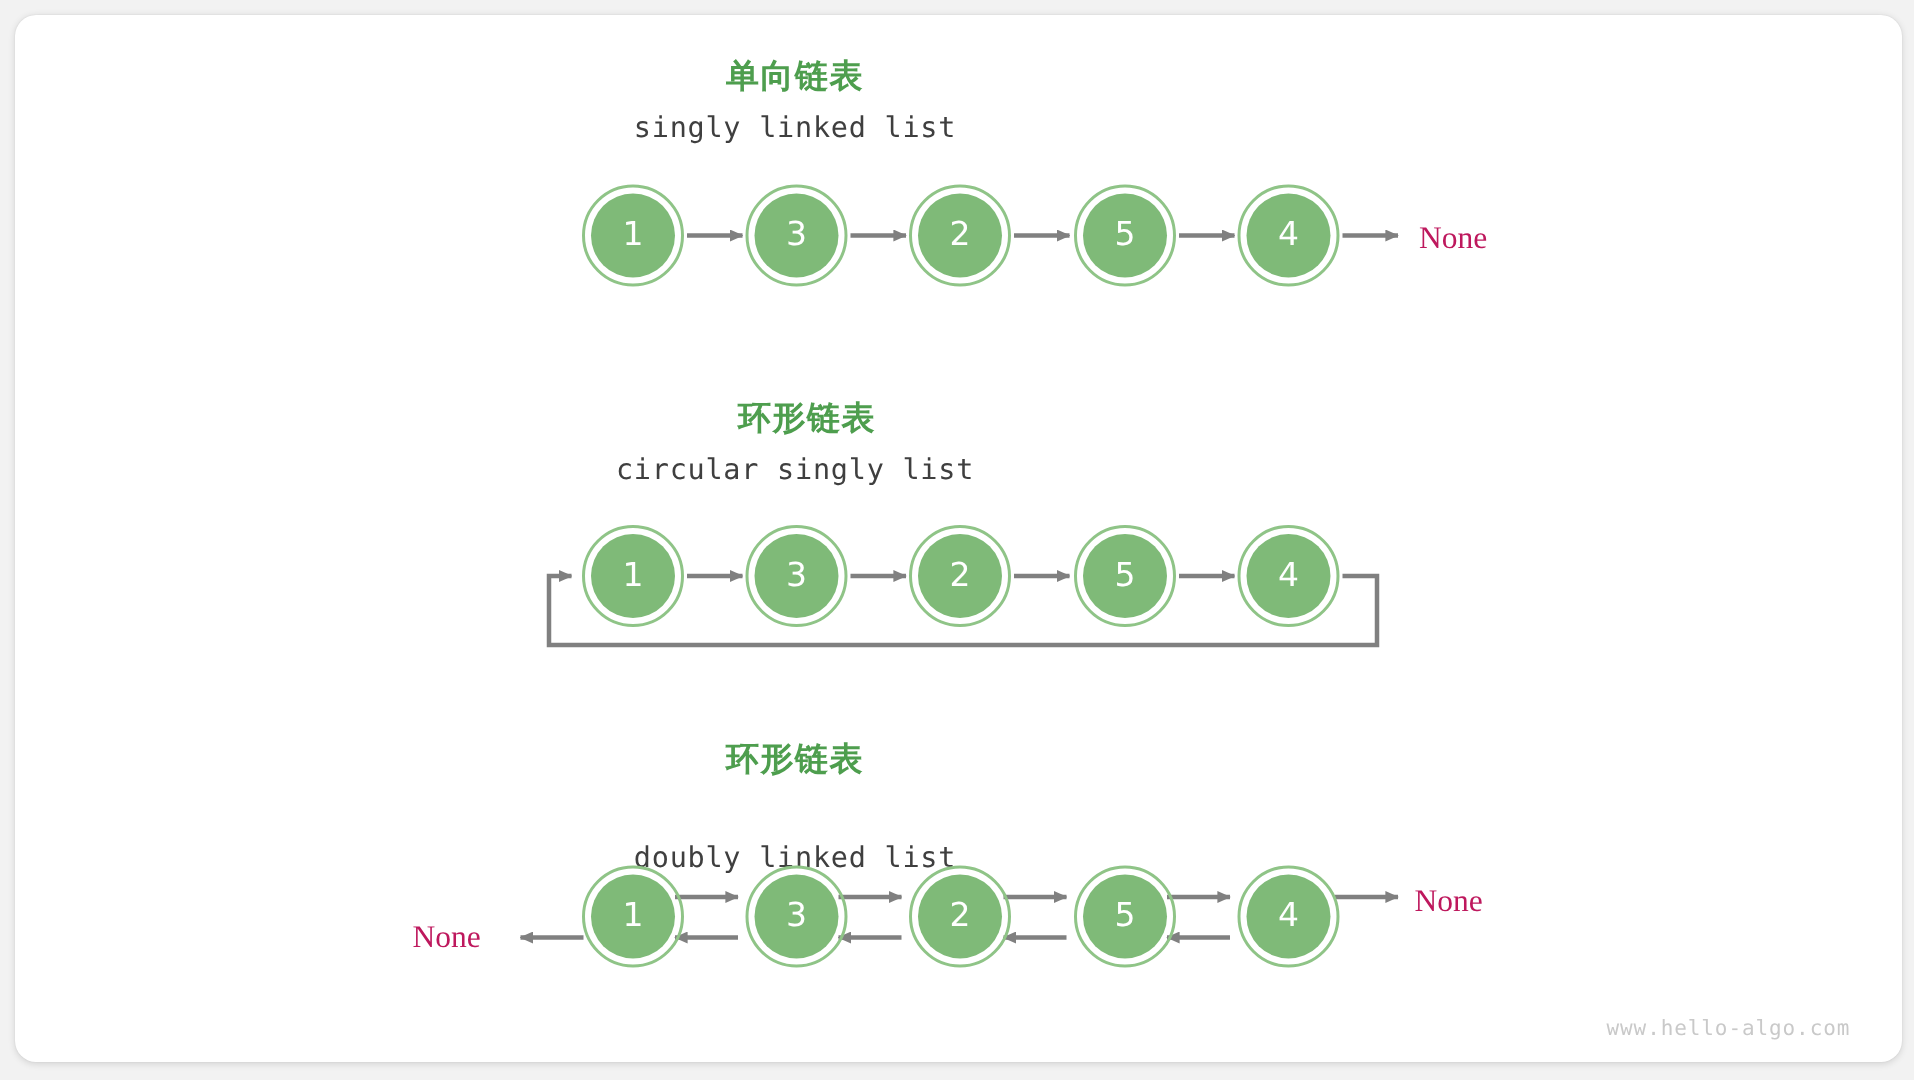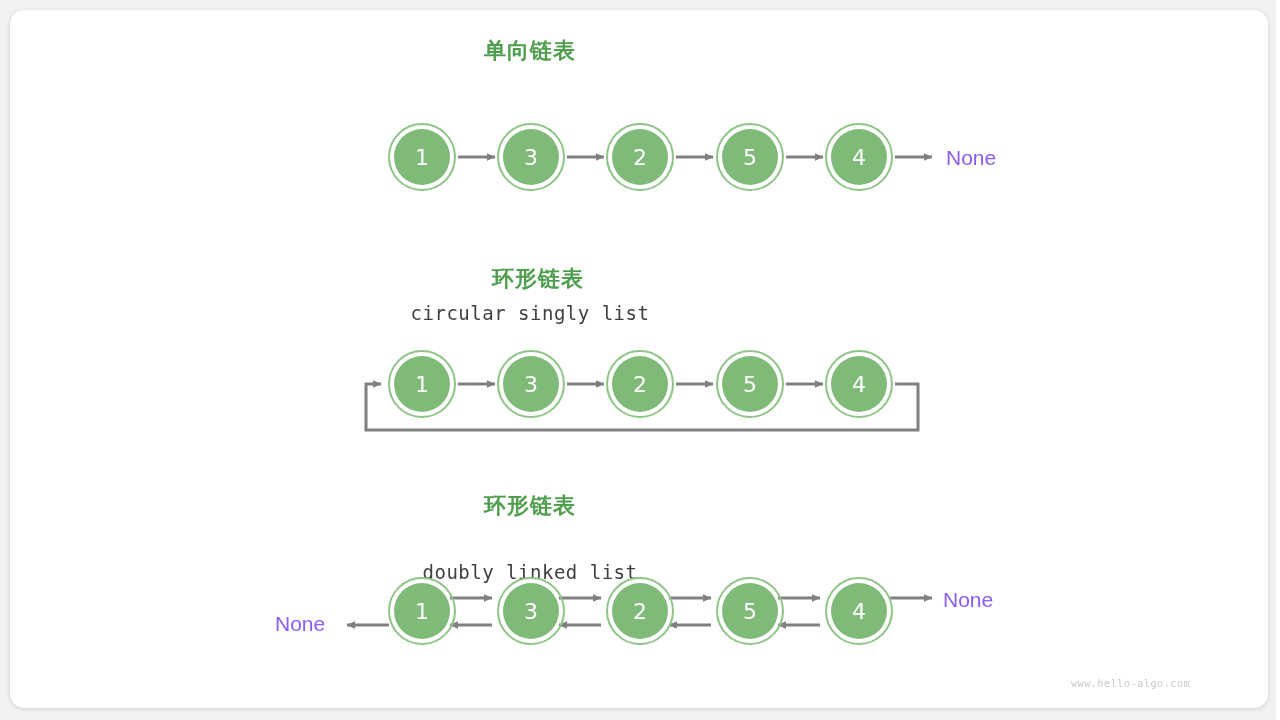--- a/index.html
+++ b/index.html
@@ -51,46 +51,47 @@
     position: absolute;
     text-align: center;
     width: 400px;
     font-family: "DejaVu Sans Mono", "Liberation Mono", monospace;
     font-size: 19px;
     color: #3f3f3f;
     letter-spacing: 0.5px;
   }
   .none-label {
     position: absolute;
-    font-family: Liberation Sans, sans-serif;
+    font-family: Liberation Serif, serif;
     font-size: 21px;
-    color: #8b5cf6;
+    color: #be185d;
     white-space: nowrap;
   }
   .watermark {
     position: absolute;
     font-family: "DejaVu Sans Mono", "Liberation Mono", monospace;
-    font-size: 10px;
+    font-size: 14px;
     color: #c9c9c9;
     letter-spacing: 0.6px;
     white-space: nowrap;
   }
   .node-value {
     font-family: "DejaVu Sans", "Liberation Sans", sans-serif;
     font-size: 22px;
     fill: #ffffff;
   }
 </style>
 </head>
 <body>
 
 <div id="canvas">
   <div id="card"></div>
 
   <div class="title-cn" style="left:330px; top:36px;">单向链表</div>
+  <div class="title-en" style="left:330px; top:74px;">singly linked list</div>
 
   <div class="title-cn" style="left:338px; top:264px;">环形链表</div>
   <div class="title-en" style="left:330px; top:302px;">circular singly list</div>
 
   <div class="title-cn" style="left:330px; top:491px;">环形链表</div>
   <div class="title-en" style="left:330px; top:561px;">doubly linked list</div>
 
   <div class="none-label" style="left:946px; top:146px;">None</div>
 
   <div class="none-label" style="left:275px; top:612px;">None</div>

